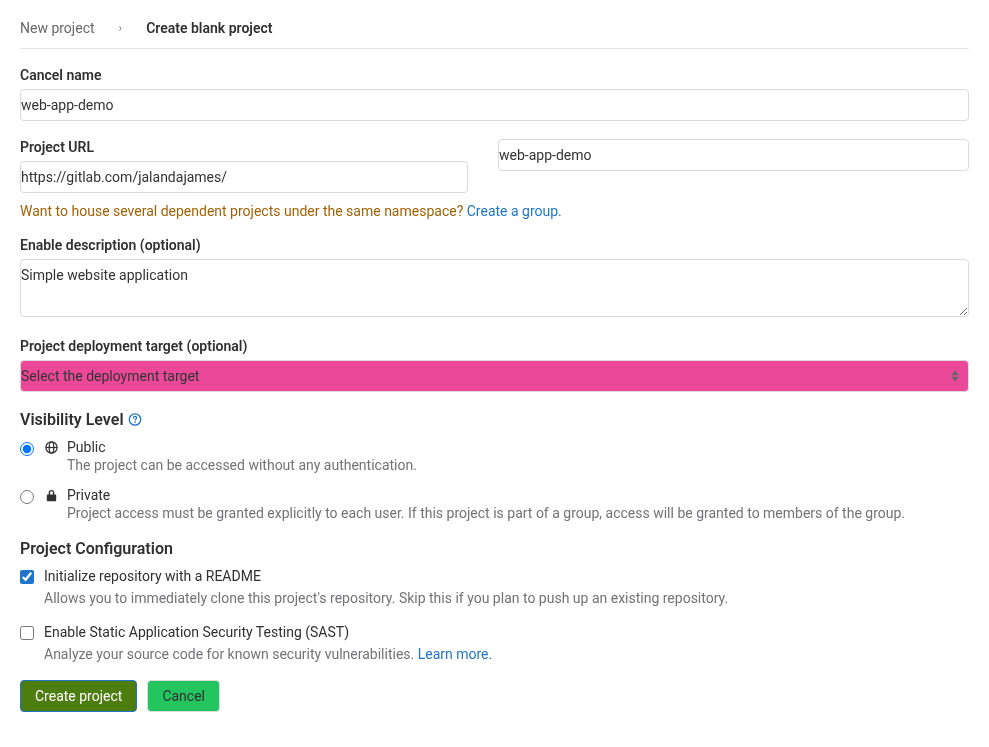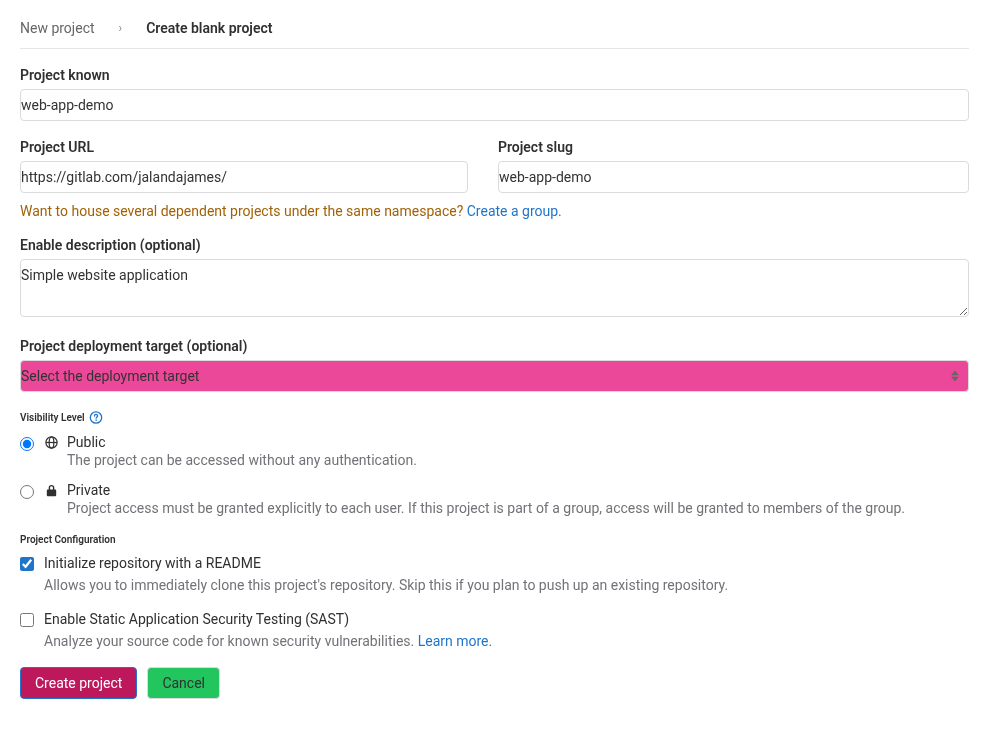--- a/index.html
+++ b/index.html
@@ -107,21 +107,21 @@
       display: flex;
       flex-direction: column;
       gap: 1px;
     }
     .select-arrows svg {
       display: block;
     }
     .section-label {
       font-weight: 600;
       color: #303030;
-      font-size: 10px;
+      font-size: 16px;
       margin-bottom: 10px;
       display: flex;
       align-items: center;
       gap: 4px;
     }
     .help-icon {
       width: 14px;
       height: 14px;
       border-radius: 50%;
       color: #1f75cb;
@@ -187,51 +187,50 @@
     }
     button {
       font-family: inherit;
       font-size: 14px;
       border-radius: 4px;
       padding: 7px 14px;
       cursor: pointer;
       border: 1px solid transparent;
     }
     .btn-primary {
-      background: #be185d;
+      background: #4d7c0f;
       color: #fff;
       border-color: #1f75cb;
     }
     .btn-secondary {
       background: #22c55e;
       color: #303030;
       border-color: #dbdbdb;
     }
   </style>
 </head>
 <body>
 
 <div class="breadcrumb">
   <span>New project</span>
   <span class="sep">›</span>
   <span class="current">Create blank project</span>
 </div>
 
 <div class="form-group">
-  <label class="field-label">Project known</label>
+  <label class="field-label">Cancel name</label>
   <input type="text" class="name-input" value="web-app-demo" style="">
 </div>
 
 <div class="url-slug-row">
   <div class="url-col">
     <label class="field-label">Project URL</label>
     <input type="text" class="readonly-input" readonly="" value="https://gitlab.com/jalandajames/" style="">
   </div>
   <div class="slug-col">
-    <label class="field-label">Project slug</label>
     <input type="text" value="web-app-demo" style="">
   </div>
 </div>
 
 <div class="form-group">
   <span class="helper-text">Want to house several dependent projects under the same namespace? </span><a href="#" class="link">Create a group.</a>
 </div>
 
 <div class="form-group">
   <label class="field-label">Enable description (optional)</label>

